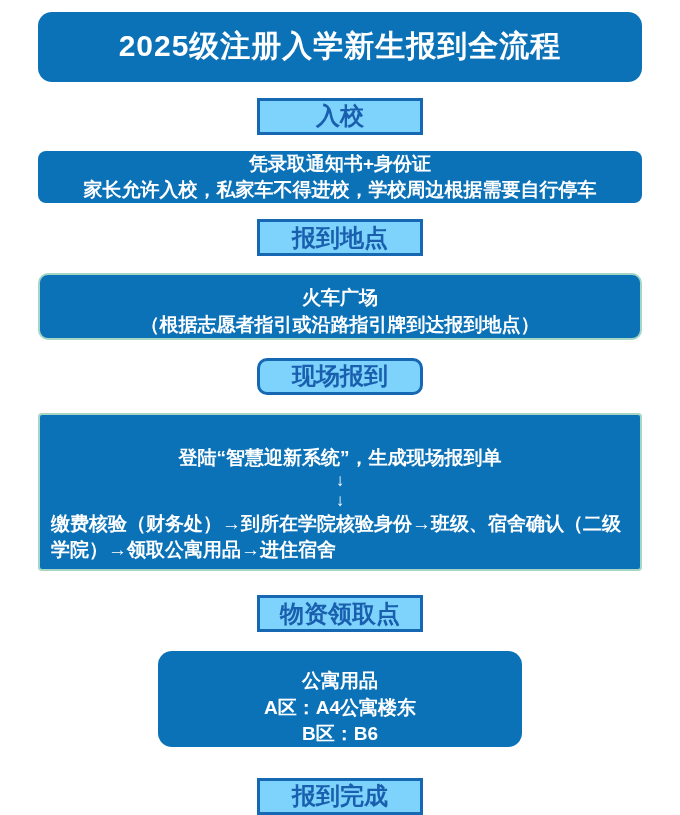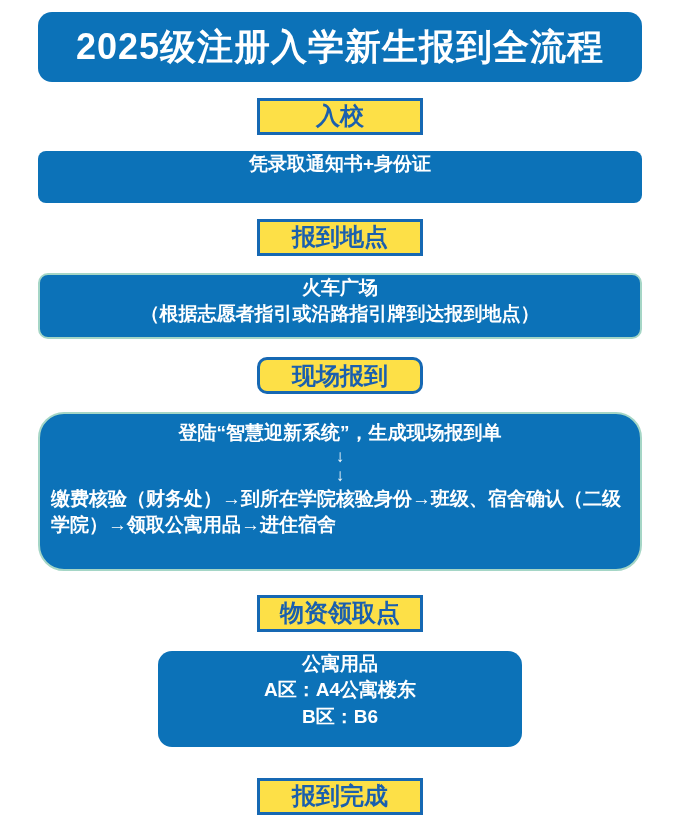--- a/index.html
+++ b/index.html
@@ -18,54 +18,54 @@
   .banner {
     margin-top: 12px;
     width: 604px;
     height: 76px;
     background: #0c72b8;
     border-radius: 14px;
     color: #ffffff;
     display: flex;
     align-items: center;
     justify-content: center;
-    font-size: 36px;
+    font-size: 30px;
     letter-spacing: 1px;
     box-sizing: border-box;
   }
   .steplabel {
     width: 166px;
     min-height: 37px;
     box-sizing: border-box;
     border: 3px solid #1668b3;
-    background: #fde047;
+    background: #7dd3fc;
     color: #1a5fae;
     font-size: 24px;
     display: flex;
     align-items: center;
     justify-content: center;
     text-align: center;
     line-height: 1.1;
   }
   .bluebox {
     width: 604px;
     box-sizing: border-box;
     background: #0c72b8;
     color: #ffffff;
     display: flex;
     flex-direction: column;
     align-items: center;
-    justify-content: flex-start;
+    justify-content: flex-end;
     font-size: 19px;
     line-height: 1.38;
     text-align: center;
   }
   .entry-box    { margin-top: 16px; height: 56px;  border-radius: 8px; }
   .location-box { margin-top: 17px; height: 72px;  border-radius: 10px; border: 2px solid #a5d6c6; }
-  .checkin-box  { margin-top: 18px; height: 171px; border-radius: 26px; border: 2px solid #a5d6c6; padding: 6px 0; }
+  .checkin-box  { margin-top: 18px; height: 171px; border-radius: 4px; border: 2px solid #a5d6c6; padding: 6px 0; }
   .supplies-box { margin-top: 19px; width: 364px; height: 104px; border-radius: 14px; }
   .checkin-box .wide {
     align-self: stretch;
     text-align: left;
     padding: 0 11px;
   }
   .flow-arrow {
     font-size: 17px;
     line-height: 1.05;
     font-weight: normal;
@@ -84,20 +84,21 @@
   <div class="banner">
     <span>2025级注册入学新生报到全流程</span>
   </div>
 
   <div class="steplabel mt16">
     <span>入校</span>
   </div>
 
   <div class="bluebox entry-box">
     <div>凭录取通知书+身份证</div>
+    <div>家长允许入校，私家车不得进校，学校周边根据需要自行停车</div>
   </div>
 
   <div class="steplabel mt16">
     <span>报到地点</span>
   </div>
 
   <div class="bluebox location-box">
     <div>火车广场</div>
     <div>（根据志愿者指引或沿路指引牌到达报到地点）</div>
   </div>

